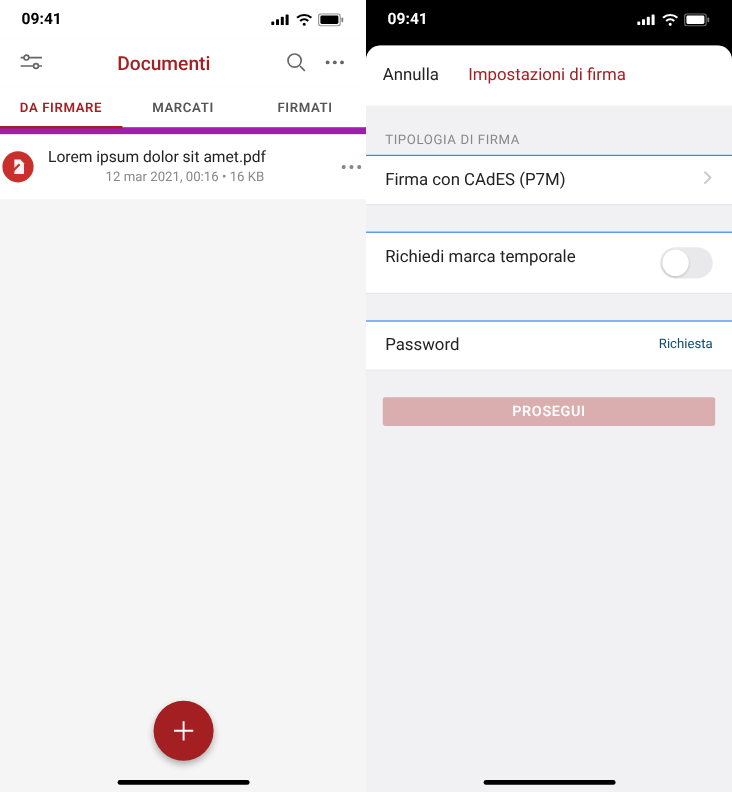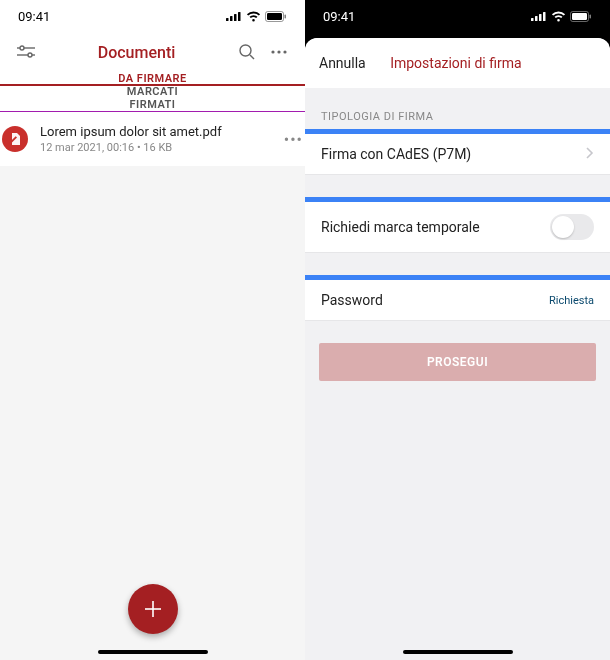--- a/index.html
+++ b/index.html
@@ -2,67 +2,67 @@
 <html><head>
   <meta charset="utf-8">
   <style>
     * { margin: 0; padding: 0; box-sizing: border-box; font-family: -apple-system, BlinkMacSystemFont, "Segoe UI", Roboto, sans-serif; }
     body { width: 610px; height: 660px; display: flex; background: #f5f5f5; }
     .screen { width: 305px; height: 660px; display: flex; flex-direction: column; position: relative; overflow: hidden; }
     .screen-left { background: #f5f5f5; }
     .screen-right { background: #000; }
     
     
-    .statusbar { height: 32px; display: flex; align-items: center; justify-content: space-between; padding: 0 18px; font-size: 13px; font-weight: 400; }
+    .statusbar { height: 32px; display: flex; align-items: center; justify-content: space-between; padding: 0 18px; font-size: 13px; font-weight: 700; }
     .statusbar.light { background: #fff; color: #000; }
     .statusbar.dark { background: #000; color: #fff; }
     .status-icons { display: flex; align-items: center; gap: 4px; }
     .status-icons svg { display: block; }
 
     
     .topbar { background: #fff; height: 40px; display: flex; align-items: center; padding: 0 14px; gap: 8px; }
     .topbar .title { flex: 1; text-align: center; color: #a41f22; font-size: 16px; font-weight: 500; }
     .icon-btn { width: 24px; height: 24px; display: flex; align-items: center; justify-content: center; color: #666; }
 
     
-    .tabs { background: #fff; display: flex; height: 40px; border-bottom: 1px solid #a21caf; flex-direction: column; }
+    .tabs { background: #fff; display: flex; height: 40px; border-bottom: 6px solid #a21caf; }
     .tab { flex: 1; display: flex; align-items: center; justify-content: center; font-size: 11px; font-weight: 600; letter-spacing: 0.5px; color: #555; position: relative; }
     .tab.active { color: #a41f22; }
     .tab.active::after { content: ""; position: absolute; bottom: -1px; left: 0; right: 0; height: 2px; background: #a41f22; }
 
     
     .document-row { background: #fff; display: flex; align-items: center; padding: 12px 2px; gap: 12px; }
     .doc-icon { width: 26px; height: 26px; border-radius: 50%; background: #c9302c; display: flex; align-items: center; justify-content: center; flex-shrink: 0; }
     .doc-text { flex: 1; min-width: 0; }
     .doc-name { font-size: 13px; color: #222; margin-bottom: 2px; }
-    .doc-meta { font-size: 11px; color: #888; }
+    .doc-meta { font-size: 11px; color: #888; margin-left: 48px; }
     .row-more { color: #888; font-size: 16px; letter-spacing: 1px; }
 
     
     .fab { position: absolute; bottom: 26px; left: 50%; transform: translateX(-50%); width: 50px; height: 50px; border-radius: 50%; background: #a41f22; display: flex; align-items: center; justify-content: center; box-shadow: 0 3px 6px rgba(0,0,0,0.3); }
     .fab svg { display: block; }
 
     .home-indicator { position: absolute; bottom: 6px; left: 50%; transform: translateX(-50%); width: 110px; height: 4px; border-radius: 3px; background: #000; }
 
     
     .sheet { background: #f1f1f3; margin-top: 6px; border-top-left-radius: 12px; border-top-right-radius: 12px; flex: 1; display: flex; flex-direction: column; overflow: hidden; position: relative; }
     .sheet-header { background: #fff; height: 50px; display: flex; align-items: center; padding: 16px 14px; border-top-left-radius: 12px; border-top-right-radius: 12px; }
     .sheet-cancel { font-size: 14px; color: #222; }
     .sheet-title { flex: 1; text-align: center; color: #a41f22; font-size: 14px; margin-left: -50px; }
 
     .section-header { font-size: 11px; letter-spacing: 0.5px; color: #888; padding: 22px 16px 6px; text-transform: uppercase; }
-    .setting-row { background: #fff; display: flex; align-items: center; padding: 12px 16px; font-size: 14px; color: #222; border-top: 5px solid #3b82f6; border-bottom: 1px solid #e6e6e8; }
+    .setting-row { background: #fff; display: flex; align-items: flex-start; padding: 12px 16px; font-size: 14px; color: #222; border-top: 1px solid #3b82f6; border-bottom: 1px solid #e6e6e8; }
     .setting-row.gap-top { margin-top: 22px; }
     .setting-label { flex: 1; }
     .setting-value { color: #0c4a6e; font-size: 11px; }
     .chevron { color: #c7c7cc; margin-left: 6px; }
     .toggle { width: 44px; height: 26px; border-radius: 13px; background: #e9e9eb; position: relative; }
     .toggle::after { content: ""; position: absolute; left: 2px; top: 2px; width: 22px; height: 22px; border-radius: 50%; background: #fff; box-shadow: 0 1px 2px rgba(0,0,0,0.2); }
 
-    .proceed-btn { margin: 22px 14px; height: 38px; background: #daadae; color: #fff; display: flex; align-items: center; justify-content: center; font-size: 12px; font-weight: 600; letter-spacing: 0.5px; border-radius: 2px; }
+    .proceed-btn { margin: 22px 14px; height: 24px; background: #daadae; color: #fff; display: flex; align-items: center; justify-content: center; font-size: 12px; font-weight: 600; letter-spacing: 0.5px; border-radius: 2px; }
   </style>
 </head>
 <body>
 
 <div class="screen screen-left">
   <div class="statusbar light">
     <span>09:41</span>
     <div class="status-icons">
       <svg width="16" height="10" viewBox="0 0 16 10">
           <rect x="0" y="7" width="2.5" height="3" rx="0.6" fill="currentColor"></rect>

